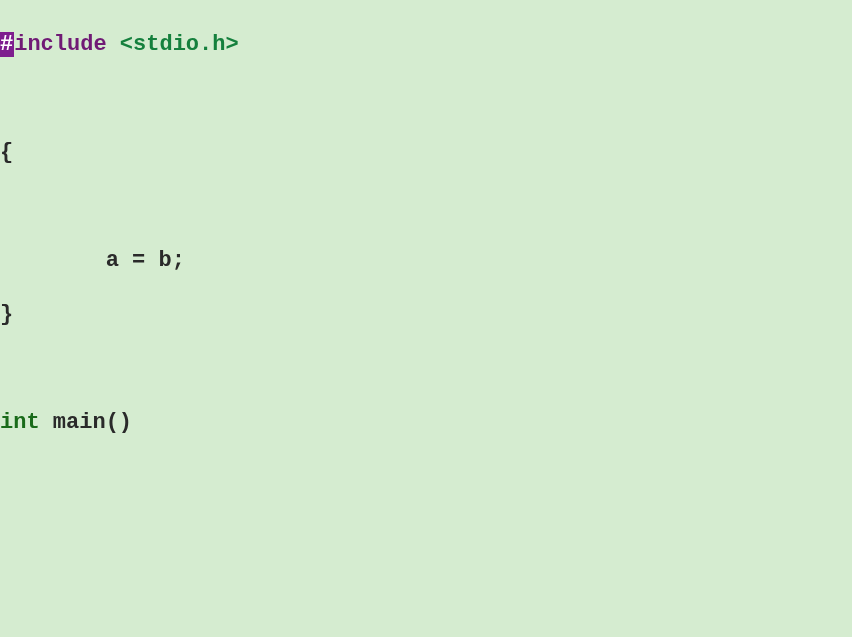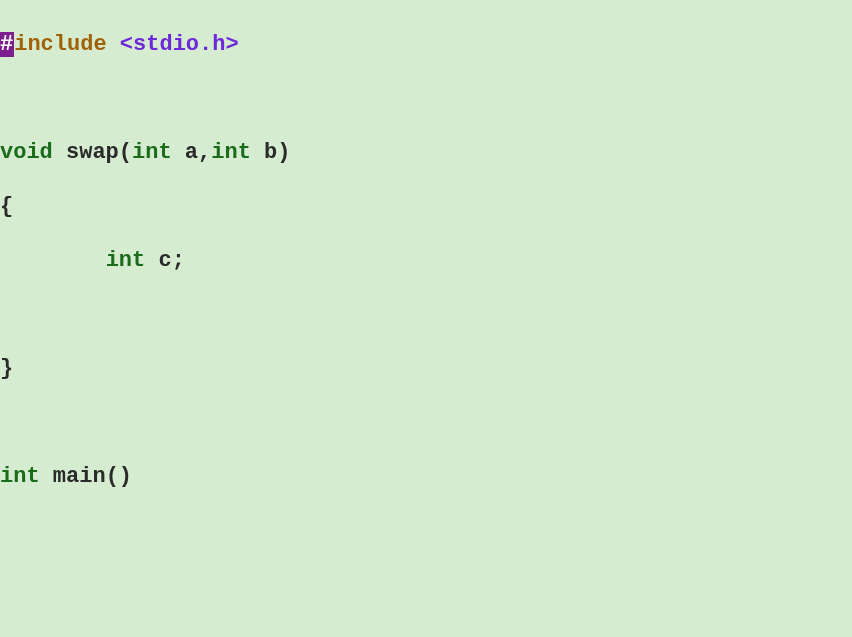--- a/index.html
+++ b/index.html
@@ -15,40 +15,39 @@
     font-weight: bold;
   }
   .code-container {
     padding: 4px 0 0 0;
     white-space: pre;
   }
   .line {
     white-space: pre;
   }
   .tok-keyword { color: #1a6b1a; }
-  .tok-preproc { color: #a16207; }
-  .tok-header  { color: #6d28d9; }
+  .tok-preproc { color: #701a75; }
+  .tok-header  { color: #15803d; }
   .tok-ident   { color: #2a2a2a; }
   .tok-punct   { color: #2a2a2a; }
   .cursor-bg {
     background: #7e1e8e;
     color: #fff;
     padding: 0 1px 0 0;
   }
 </style>
 </head>
 <body>
 
 <div class="code-container">
 <div class="line"><span class="cursor-bg">#</span><span class="tok-preproc">include</span><span> </span><span class="tok-header">&lt;stdio.h&gt;</span></div>
 <div class="line"> </div>
-<div class="line"><span class="tok-keyword">void</span><span> </span><span class="tok-ident">swap</span><span class="tok-punct">(</span><span class="tok-keyword">int</span><span> </span><span class="tok-ident">a</span><span class="tok-punct">,</span><span class="tok-keyword">int</span><span> </span><span class="tok-ident">b</span><span class="tok-punct">)</span></div>
 <div class="line"><span class="tok-punct">{</span></div>
-<div class="line"><span>        </span><span class="tok-keyword">int</span><span> </span><span class="tok-ident">c</span><span class="tok-punct">;</span></div>
 <div class="line"> </div>
+<div class="line"><span>        </span><span class="tok-ident">a = b;</span></div>
 <div class="line"><span class="tok-punct">}</span></div>
 <div class="line"> </div>
 <div class="line"><span class="tok-keyword">int</span><span> </span><span class="tok-ident">main</span><span class="tok-punct">()</span></div>
 
 
 
 
 
 
 

